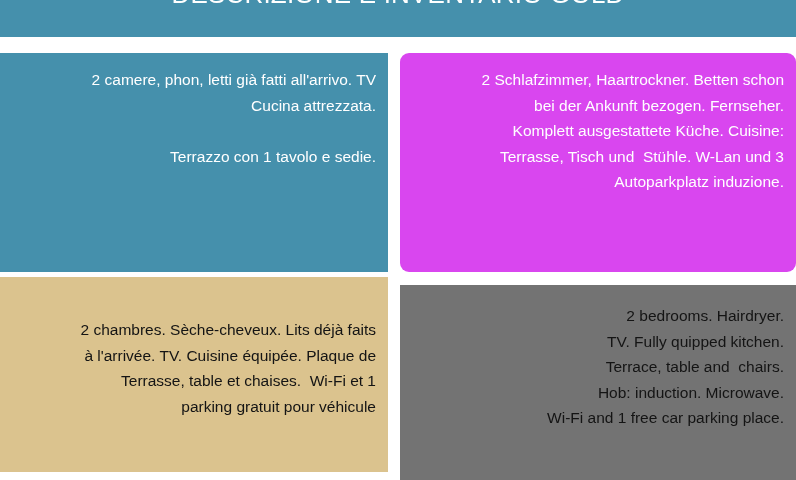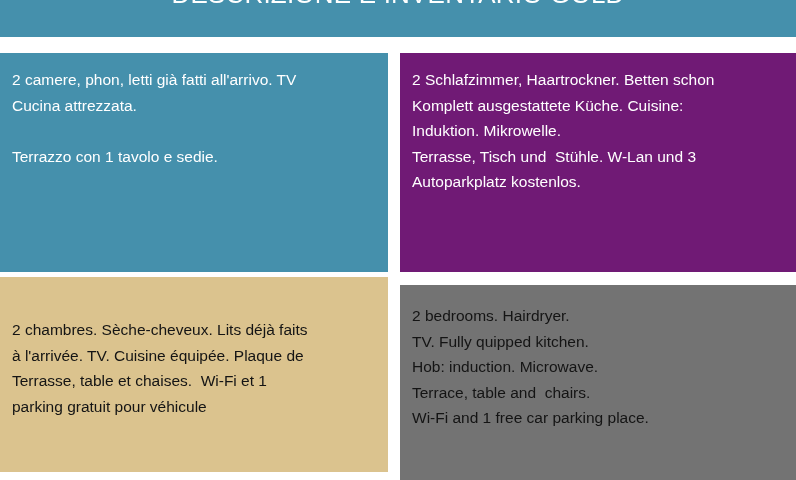--- a/index.html
+++ b/index.html
@@ -50,20 +50,21 @@
     width: 796px;
     height: 427px;
   }
   .panel {
     position: absolute;
     box-sizing: border-box;
     overflow: hidden;
     padding: 14px 12px 10px 12px;
     font-size: 15.5px;
     line-height: 25.6px;
+    text-align: right;
   }
   .panel p {
     margin: 0;
     white-space: pre-wrap;
   }
   .panel p.blank {
     height: 25.6px;
   }
   
   #panel-it {
@@ -72,22 +73,23 @@
     width: 388px;
     height: 219px;
     background: #4590AC;
     color: #ffffff;
   }
   #panel-de {
     left: 400px;
     top: 0;
     width: 396px;
     height: 219px;
-    background: #701a75;
+    background: #d946ef;
     color: #ffffff;
+    border-radius: 9px;
   }
   #panel-fr {
     left: 0;
     top: 224px;
     width: 388px;
     height: 195px;
     background: #DBC38E;
     color: #141414;
     padding-top: 40px;
   }
@@ -114,35 +116,35 @@
 
     <div class="panel" id="panel-it">
       <p>2 camere, phon, letti già fatti all'arrivo. TV</p>
       <p>Cucina attrezzata.</p>
       <p class="blank"></p>
       <p>Terrazzo con 1 tavolo e sedie.</p>
     </div>
 
     <div class="panel" id="panel-de">
       <p>2 Schlafzimmer, Haartrockner. Betten schon</p>
+      <p>bei der Ankunft bezogen. Fernseher.</p>
       <p>Komplett ausgestattete Küche. Cuisine:</p>
-      <p>Induktion. Mikrowelle.</p>
       <p>Terrasse, Tisch und  Stühle. W-Lan und 3</p>
-      <p>Autoparkplatz kostenlos.</p>
+      <p>Autoparkplatz induzione.</p>
     </div>
 
     <div class="panel" id="panel-fr">
       <p>2 chambres. Sèche-cheveux. Lits déjà faits</p>
       <p>à l'arrivée. TV. Cuisine équipée. Plaque de</p>
       <p>Terrasse, table et chaises.  Wi-Fi et 1</p>
       <p>parking gratuit pour véhicule</p>
     </div>
 
     <div class="panel" id="panel-en">
       <p>2 bedrooms. Hairdryer.</p>
       <p>TV. Fully quipped kitchen.</p>
+      <p>Terrace, table and  chairs.</p>
       <p>Hob: induction. Microwave.</p>
-      <p>Terrace, table and  chairs.</p>
       <p>Wi-Fi and 1 free car parking place.</p>
     </div>
 
   </div>
 </div>
 
 </body></html>

